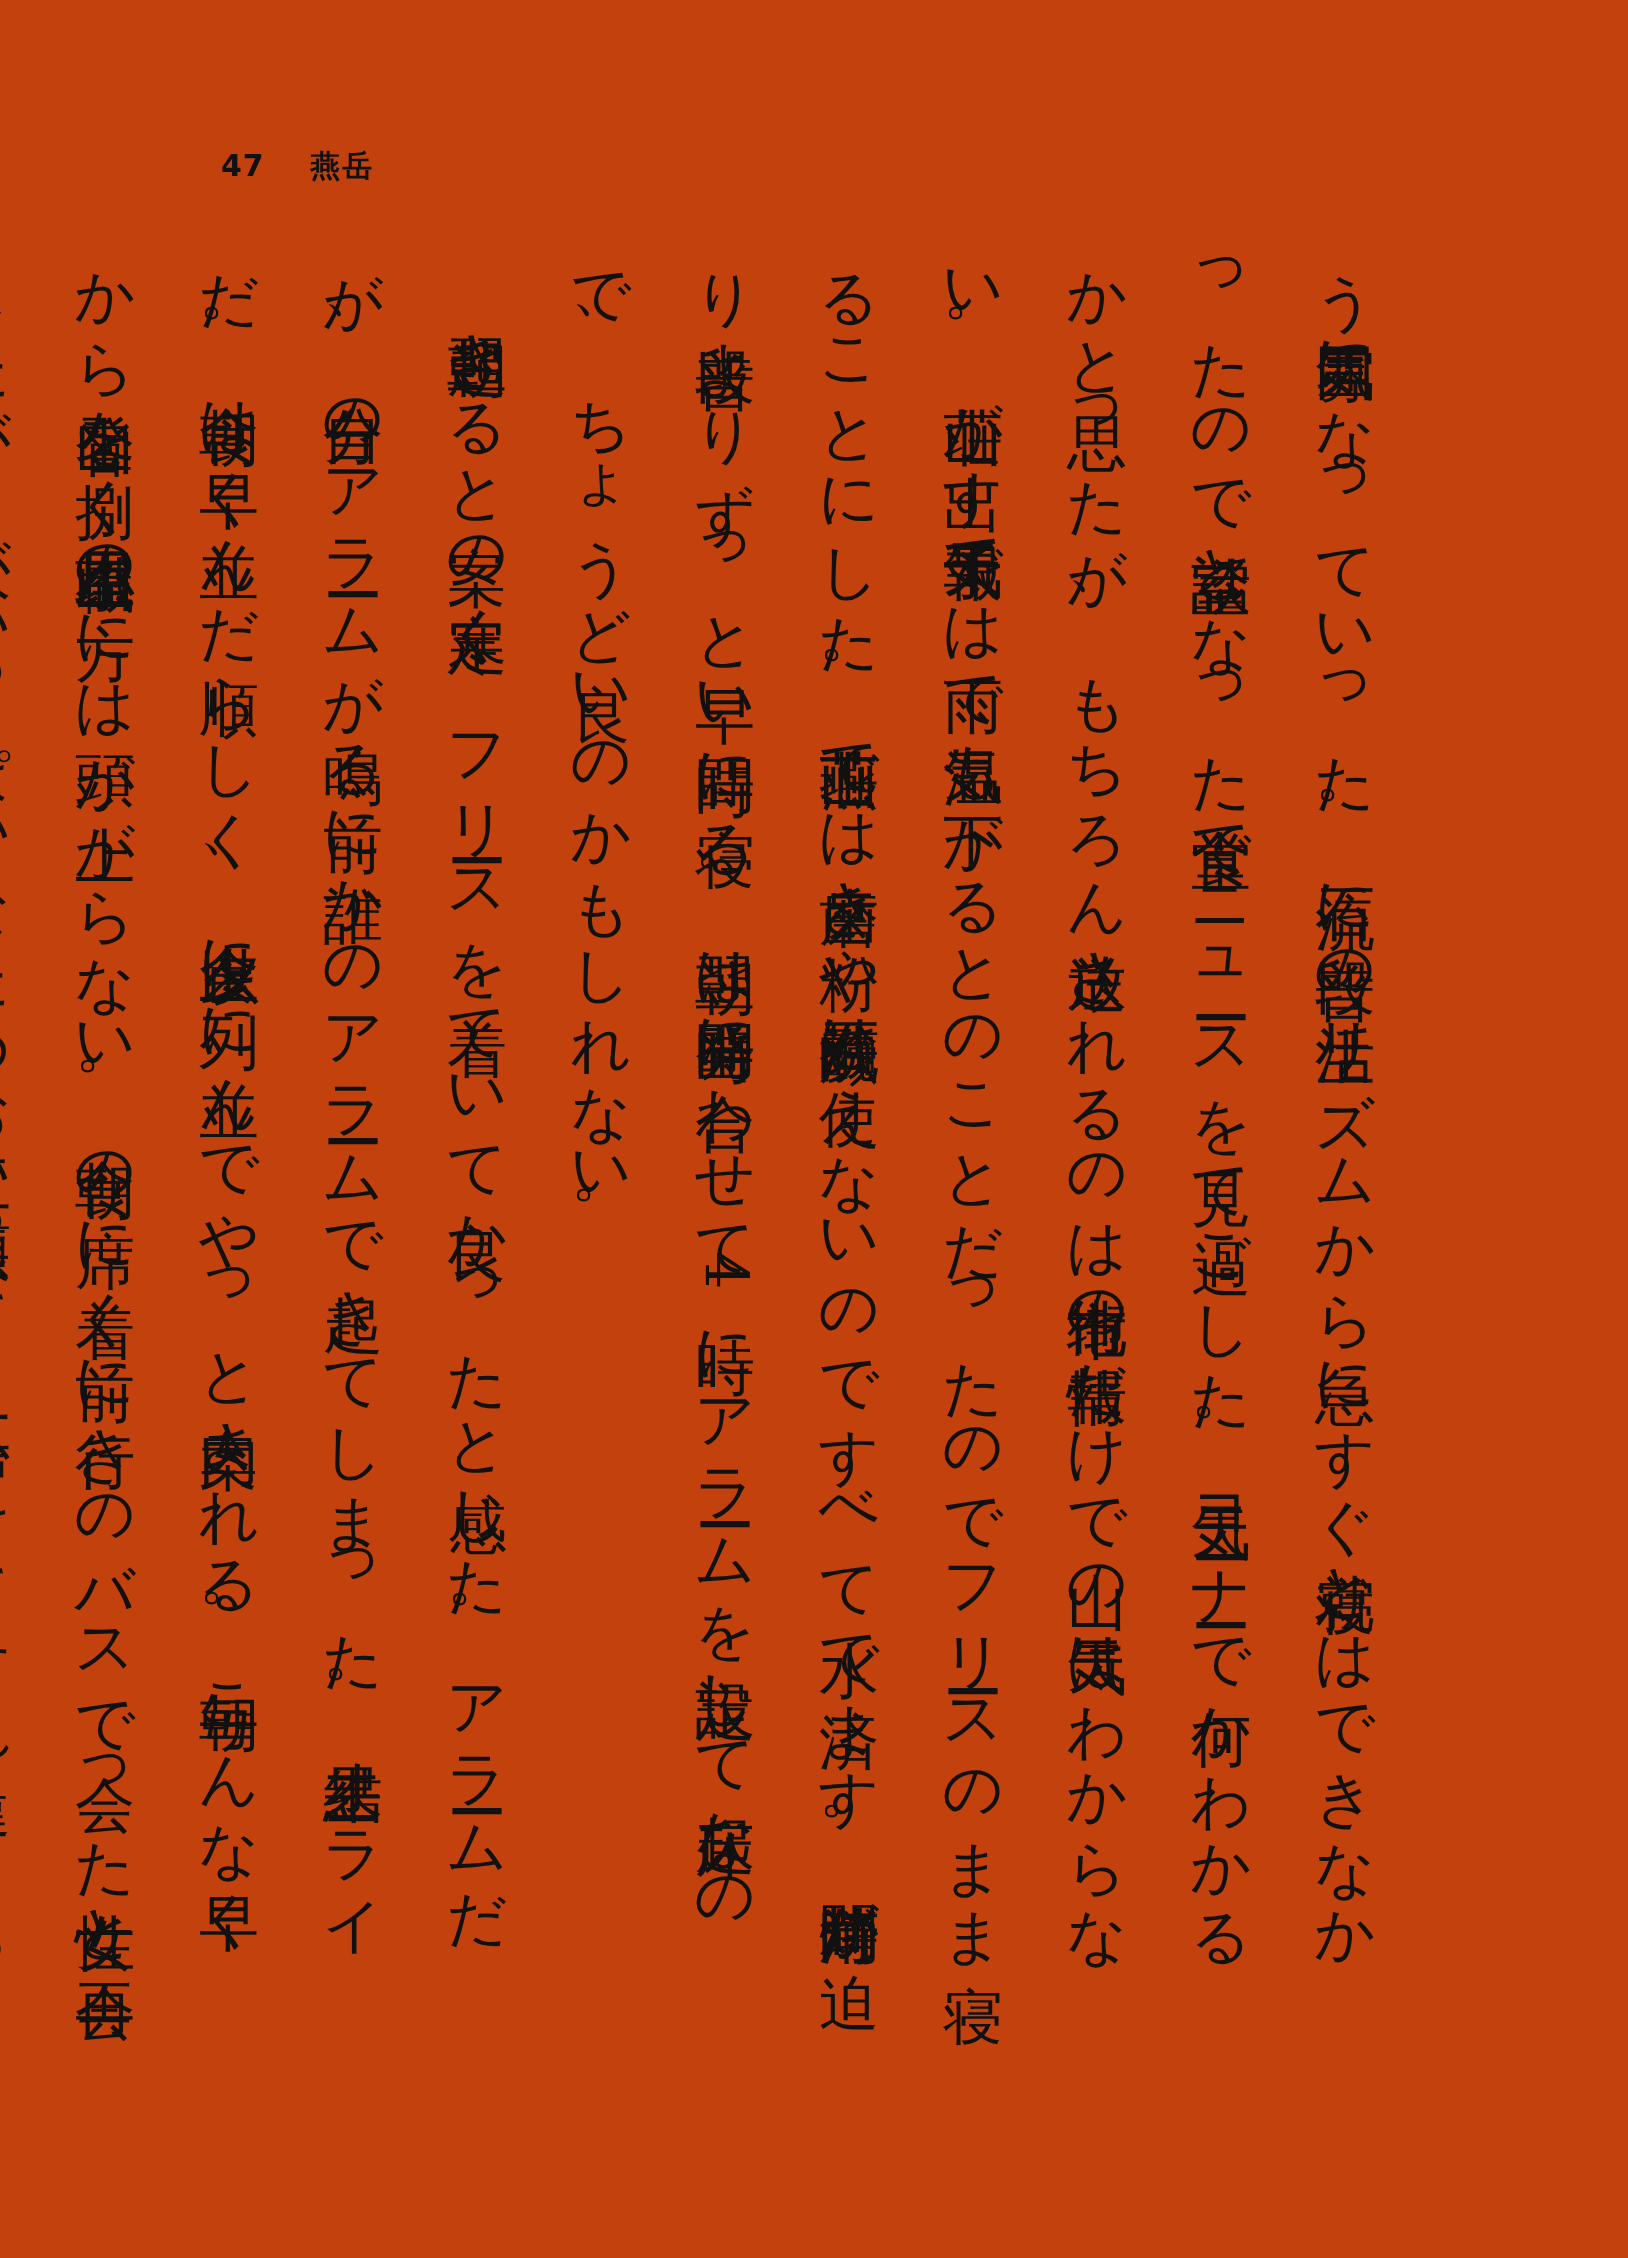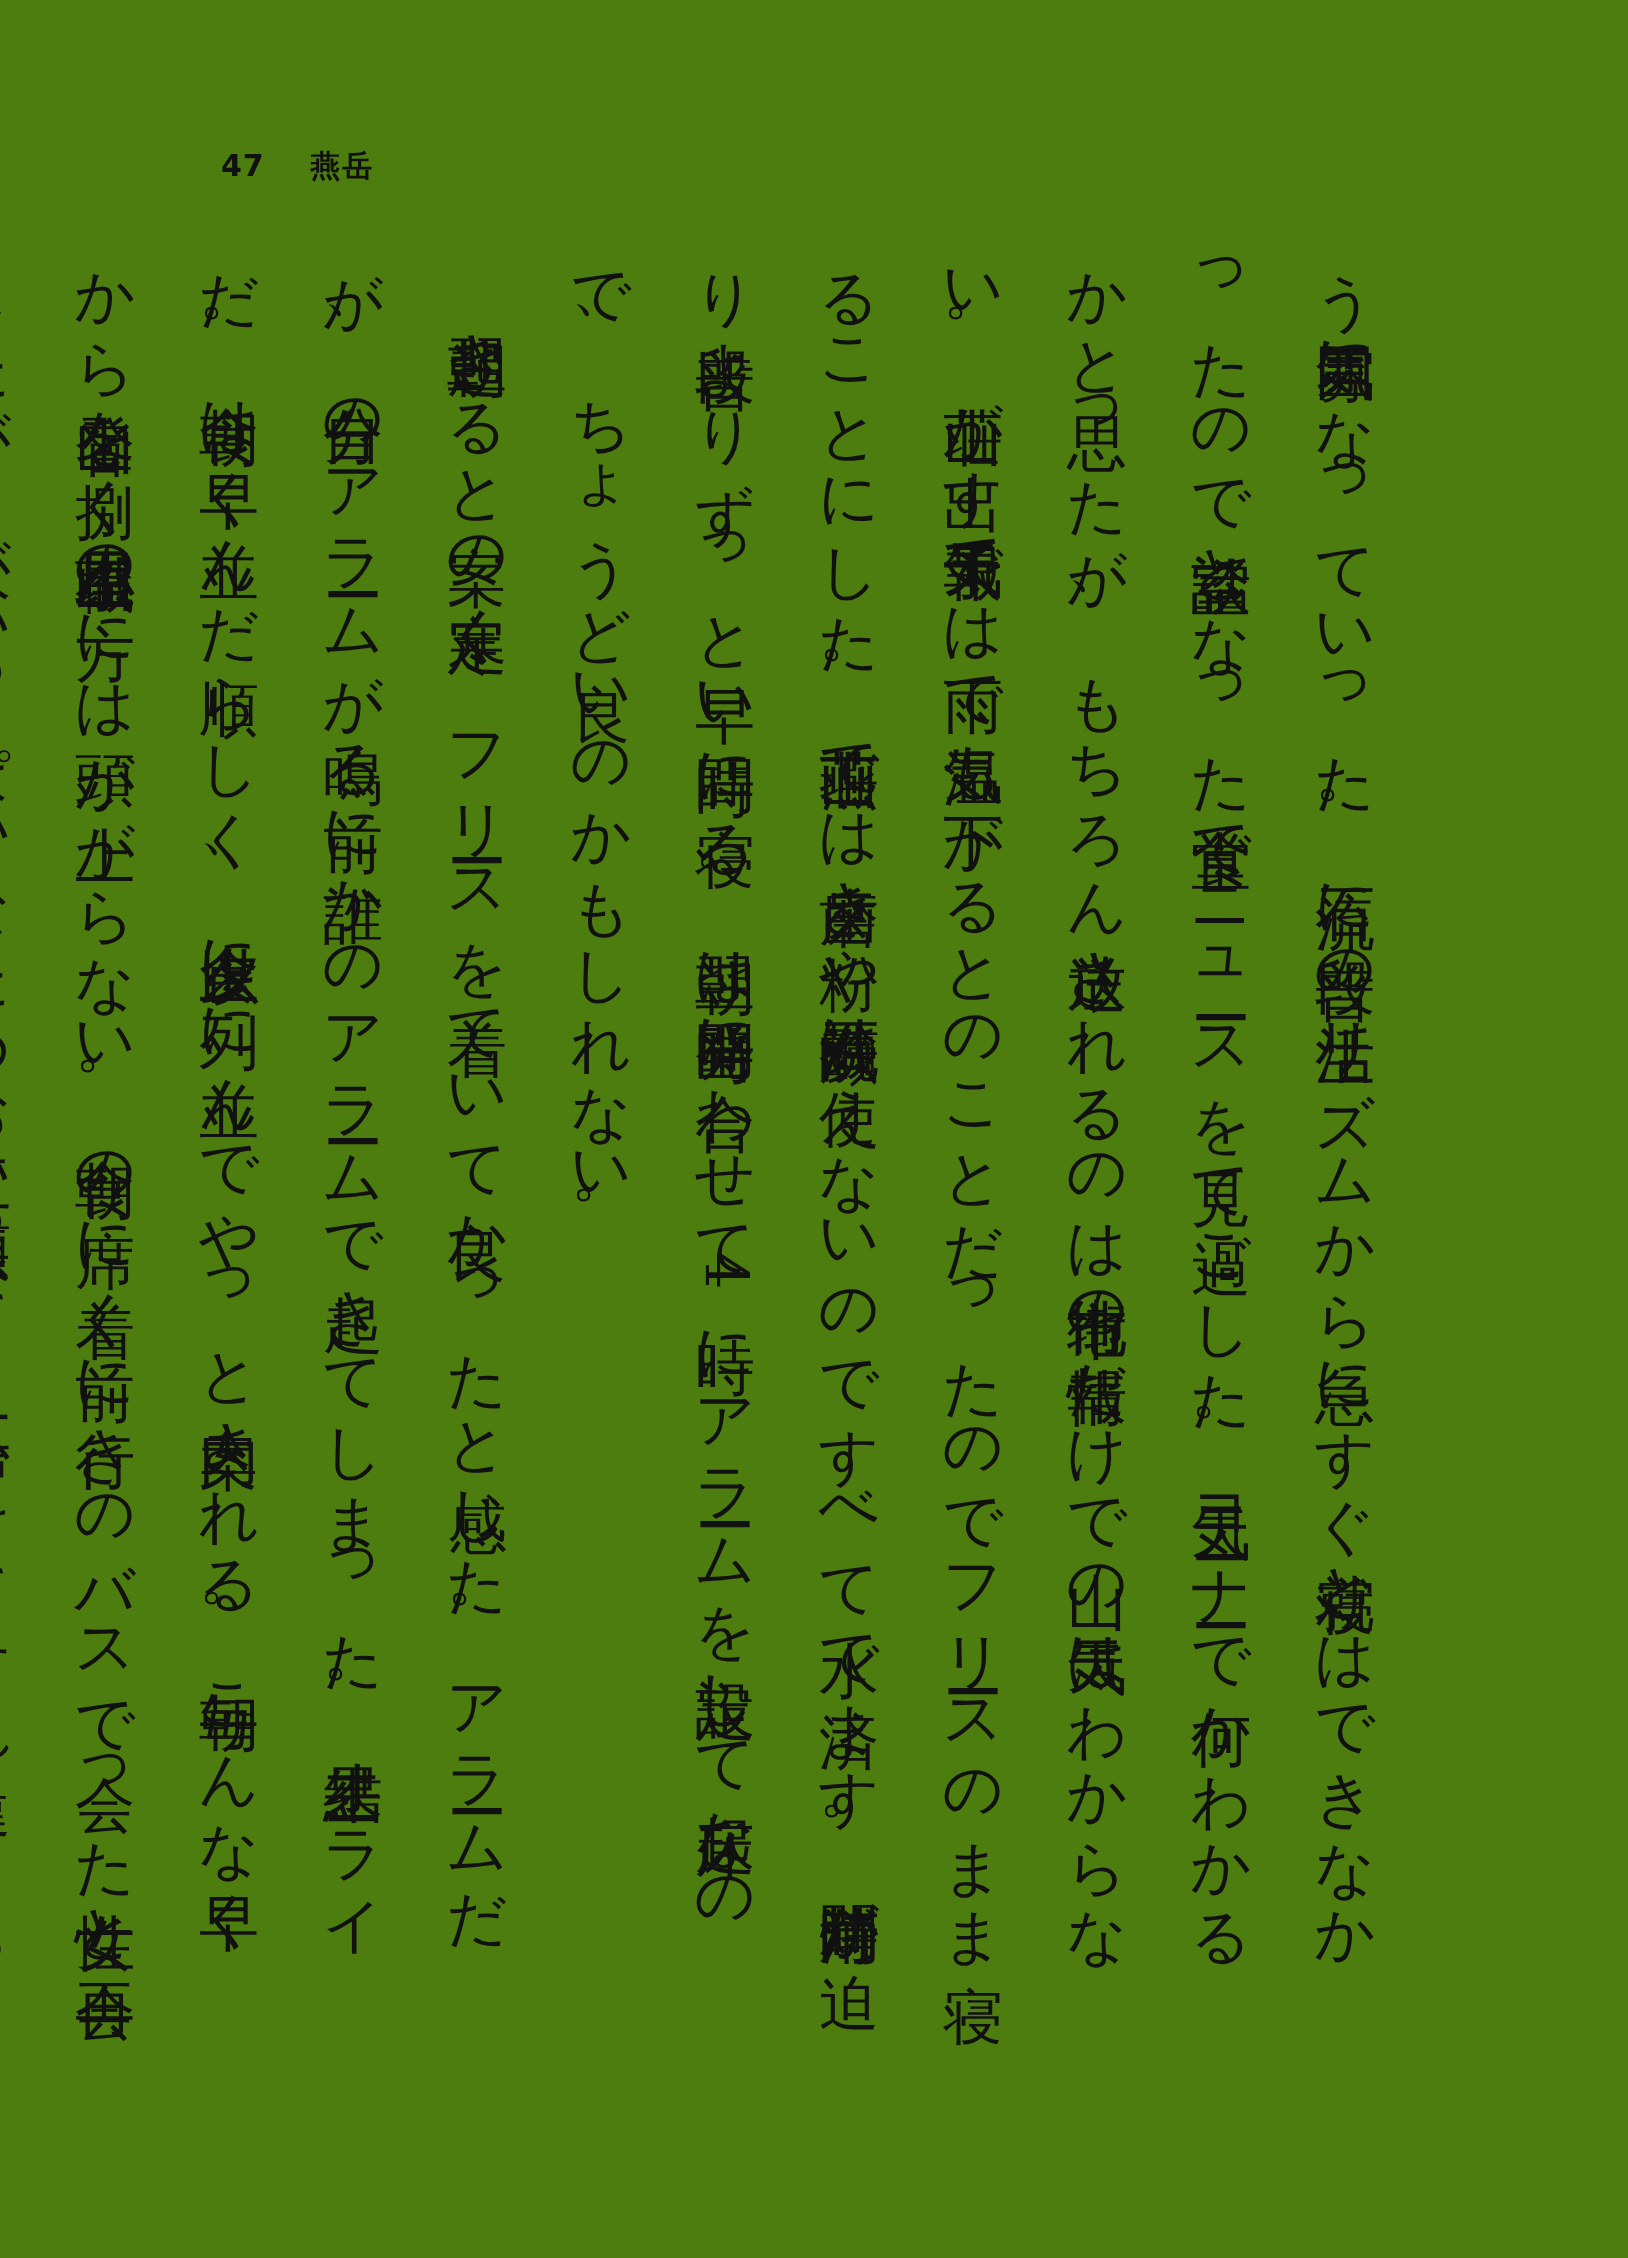--- a/index.html
+++ b/index.html
@@ -12,21 +12,21 @@
       height: 2258px;
       position: relative;
       overflow: hidden;
       color: #111111;
     }
     .page {
       position: absolute;
       left: 0; top: 0;
       width: 1629px;
       height: 2258px;
-      background: #4d7c0f;
+      background: #c2410c;
     }
     .running-header {
       position: absolute;
       left: 221px;
       top: 146px;
       display: flex;
       align-items: baseline;
       gap: 46px;
       font-family: "DejaVu Sans", "Liberation Sans", sans-serif;
       font-weight: bold;

